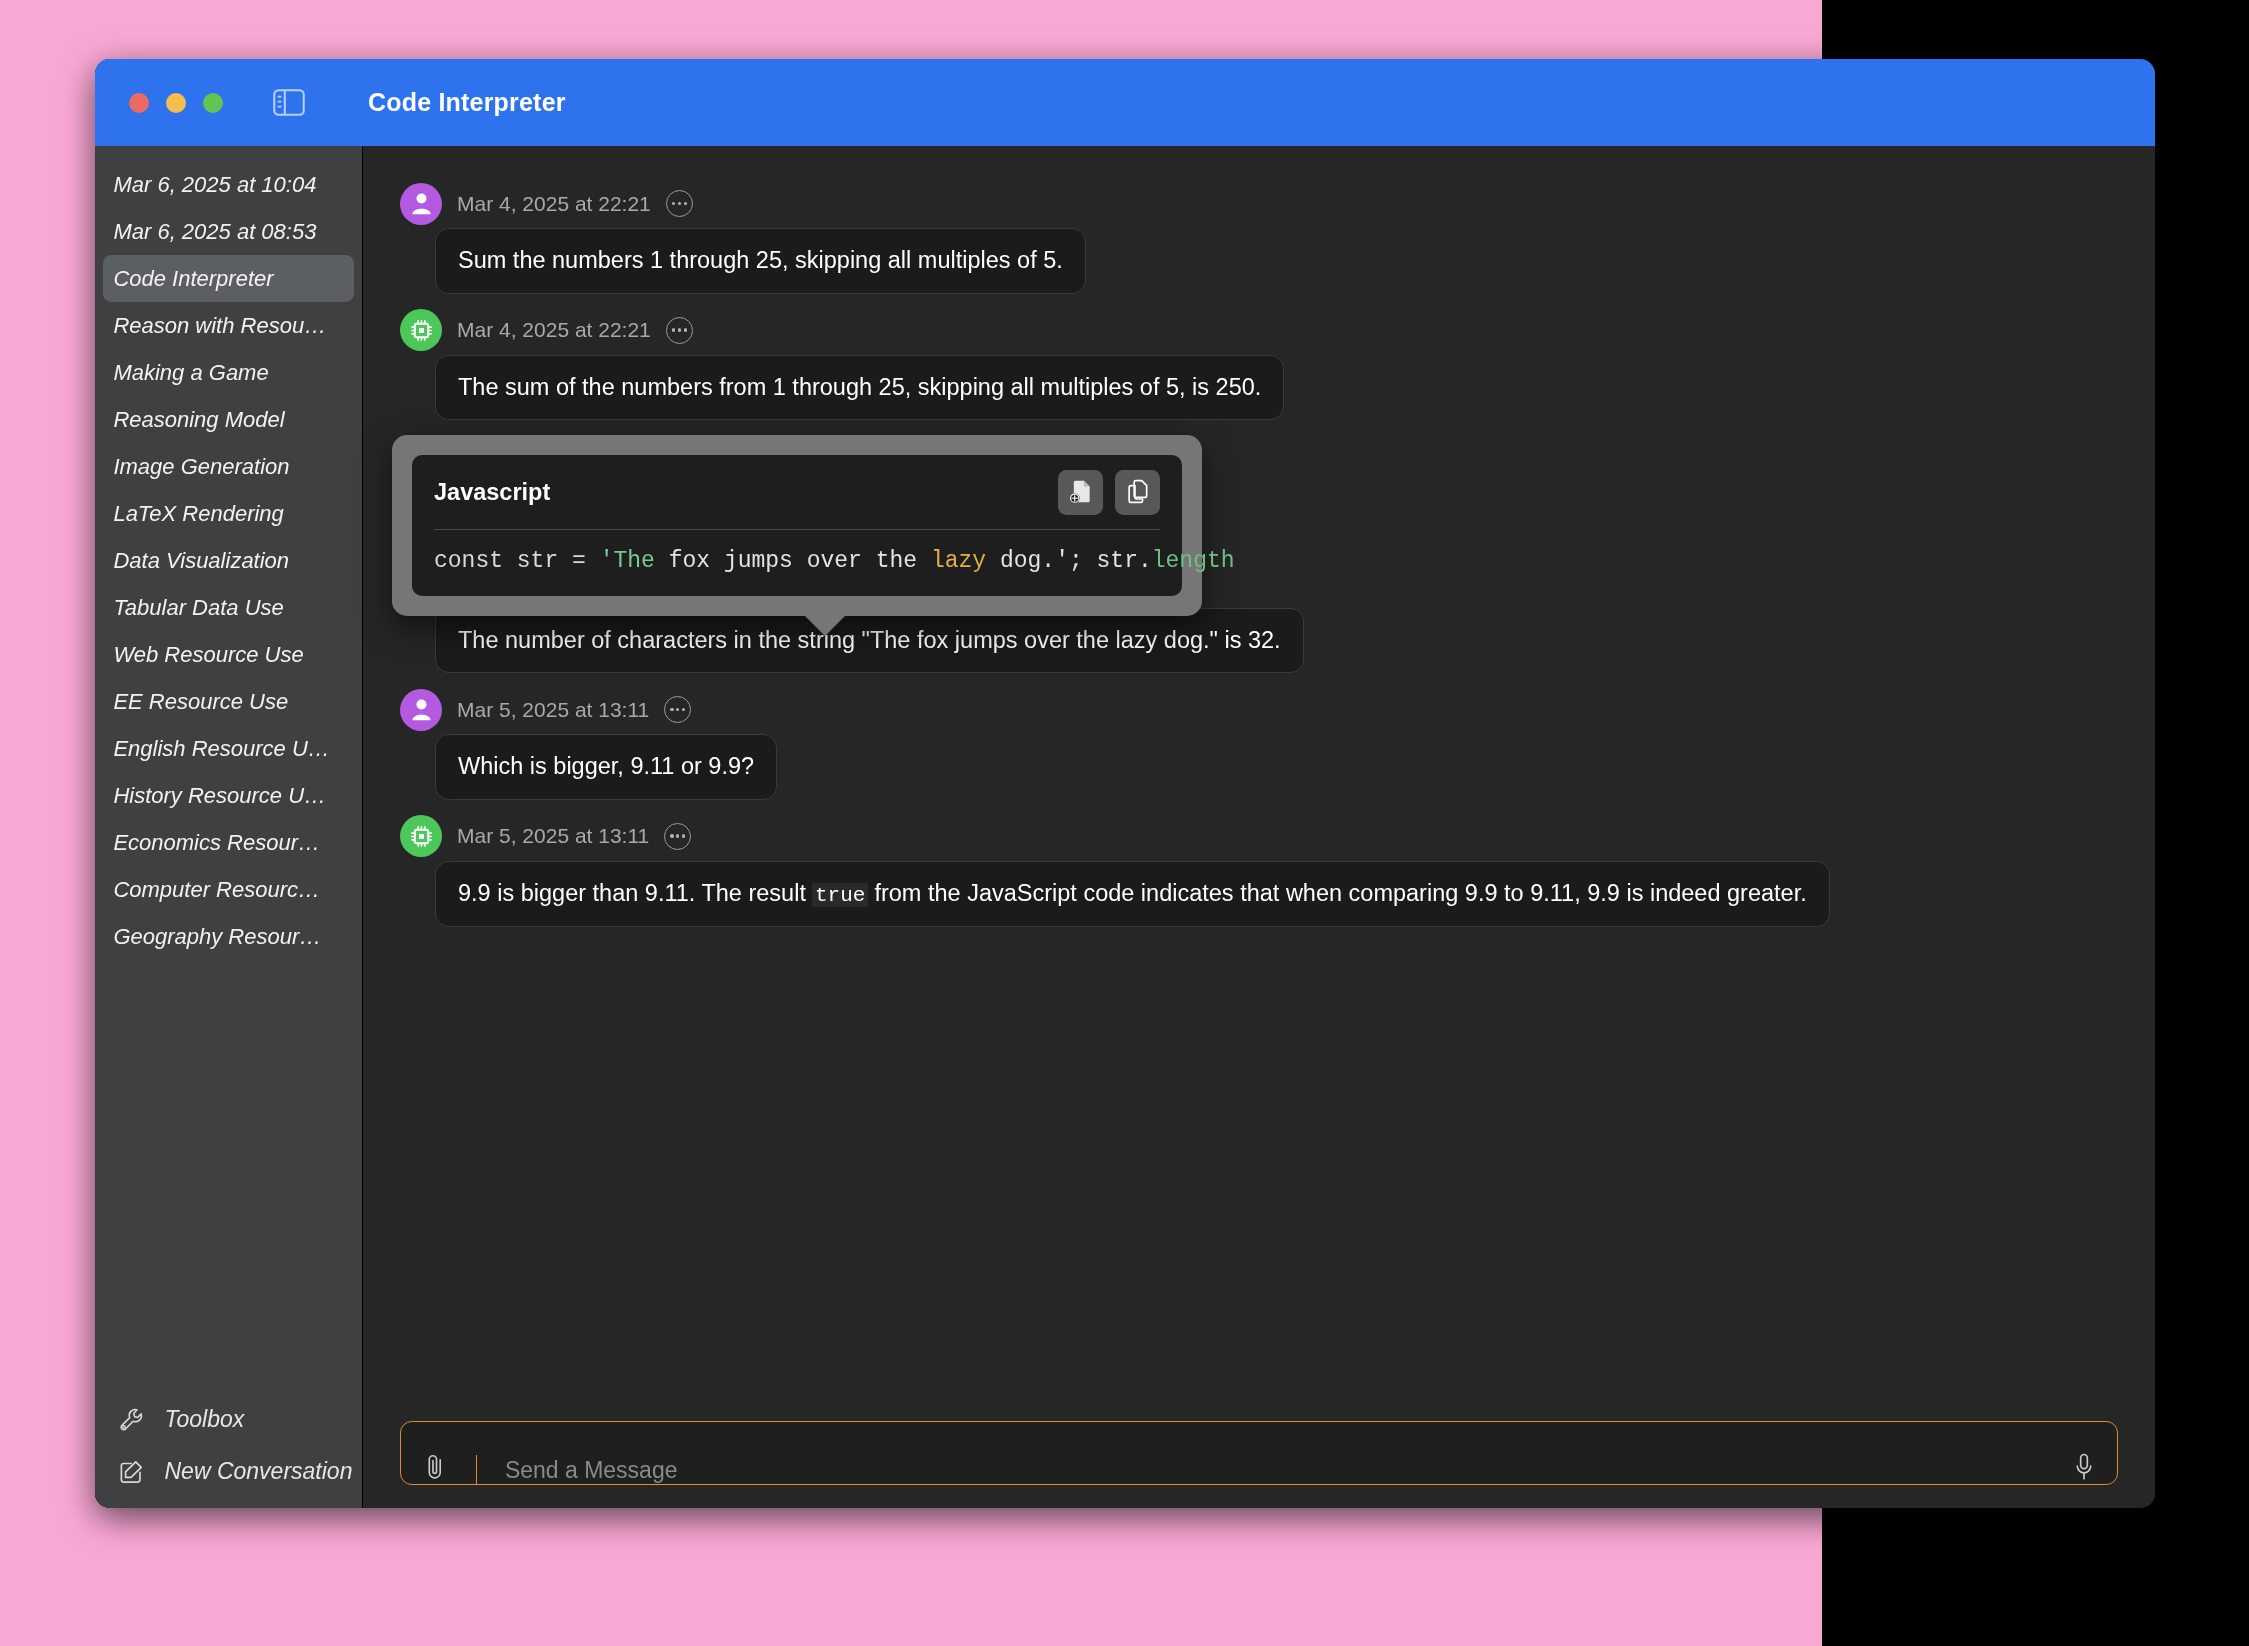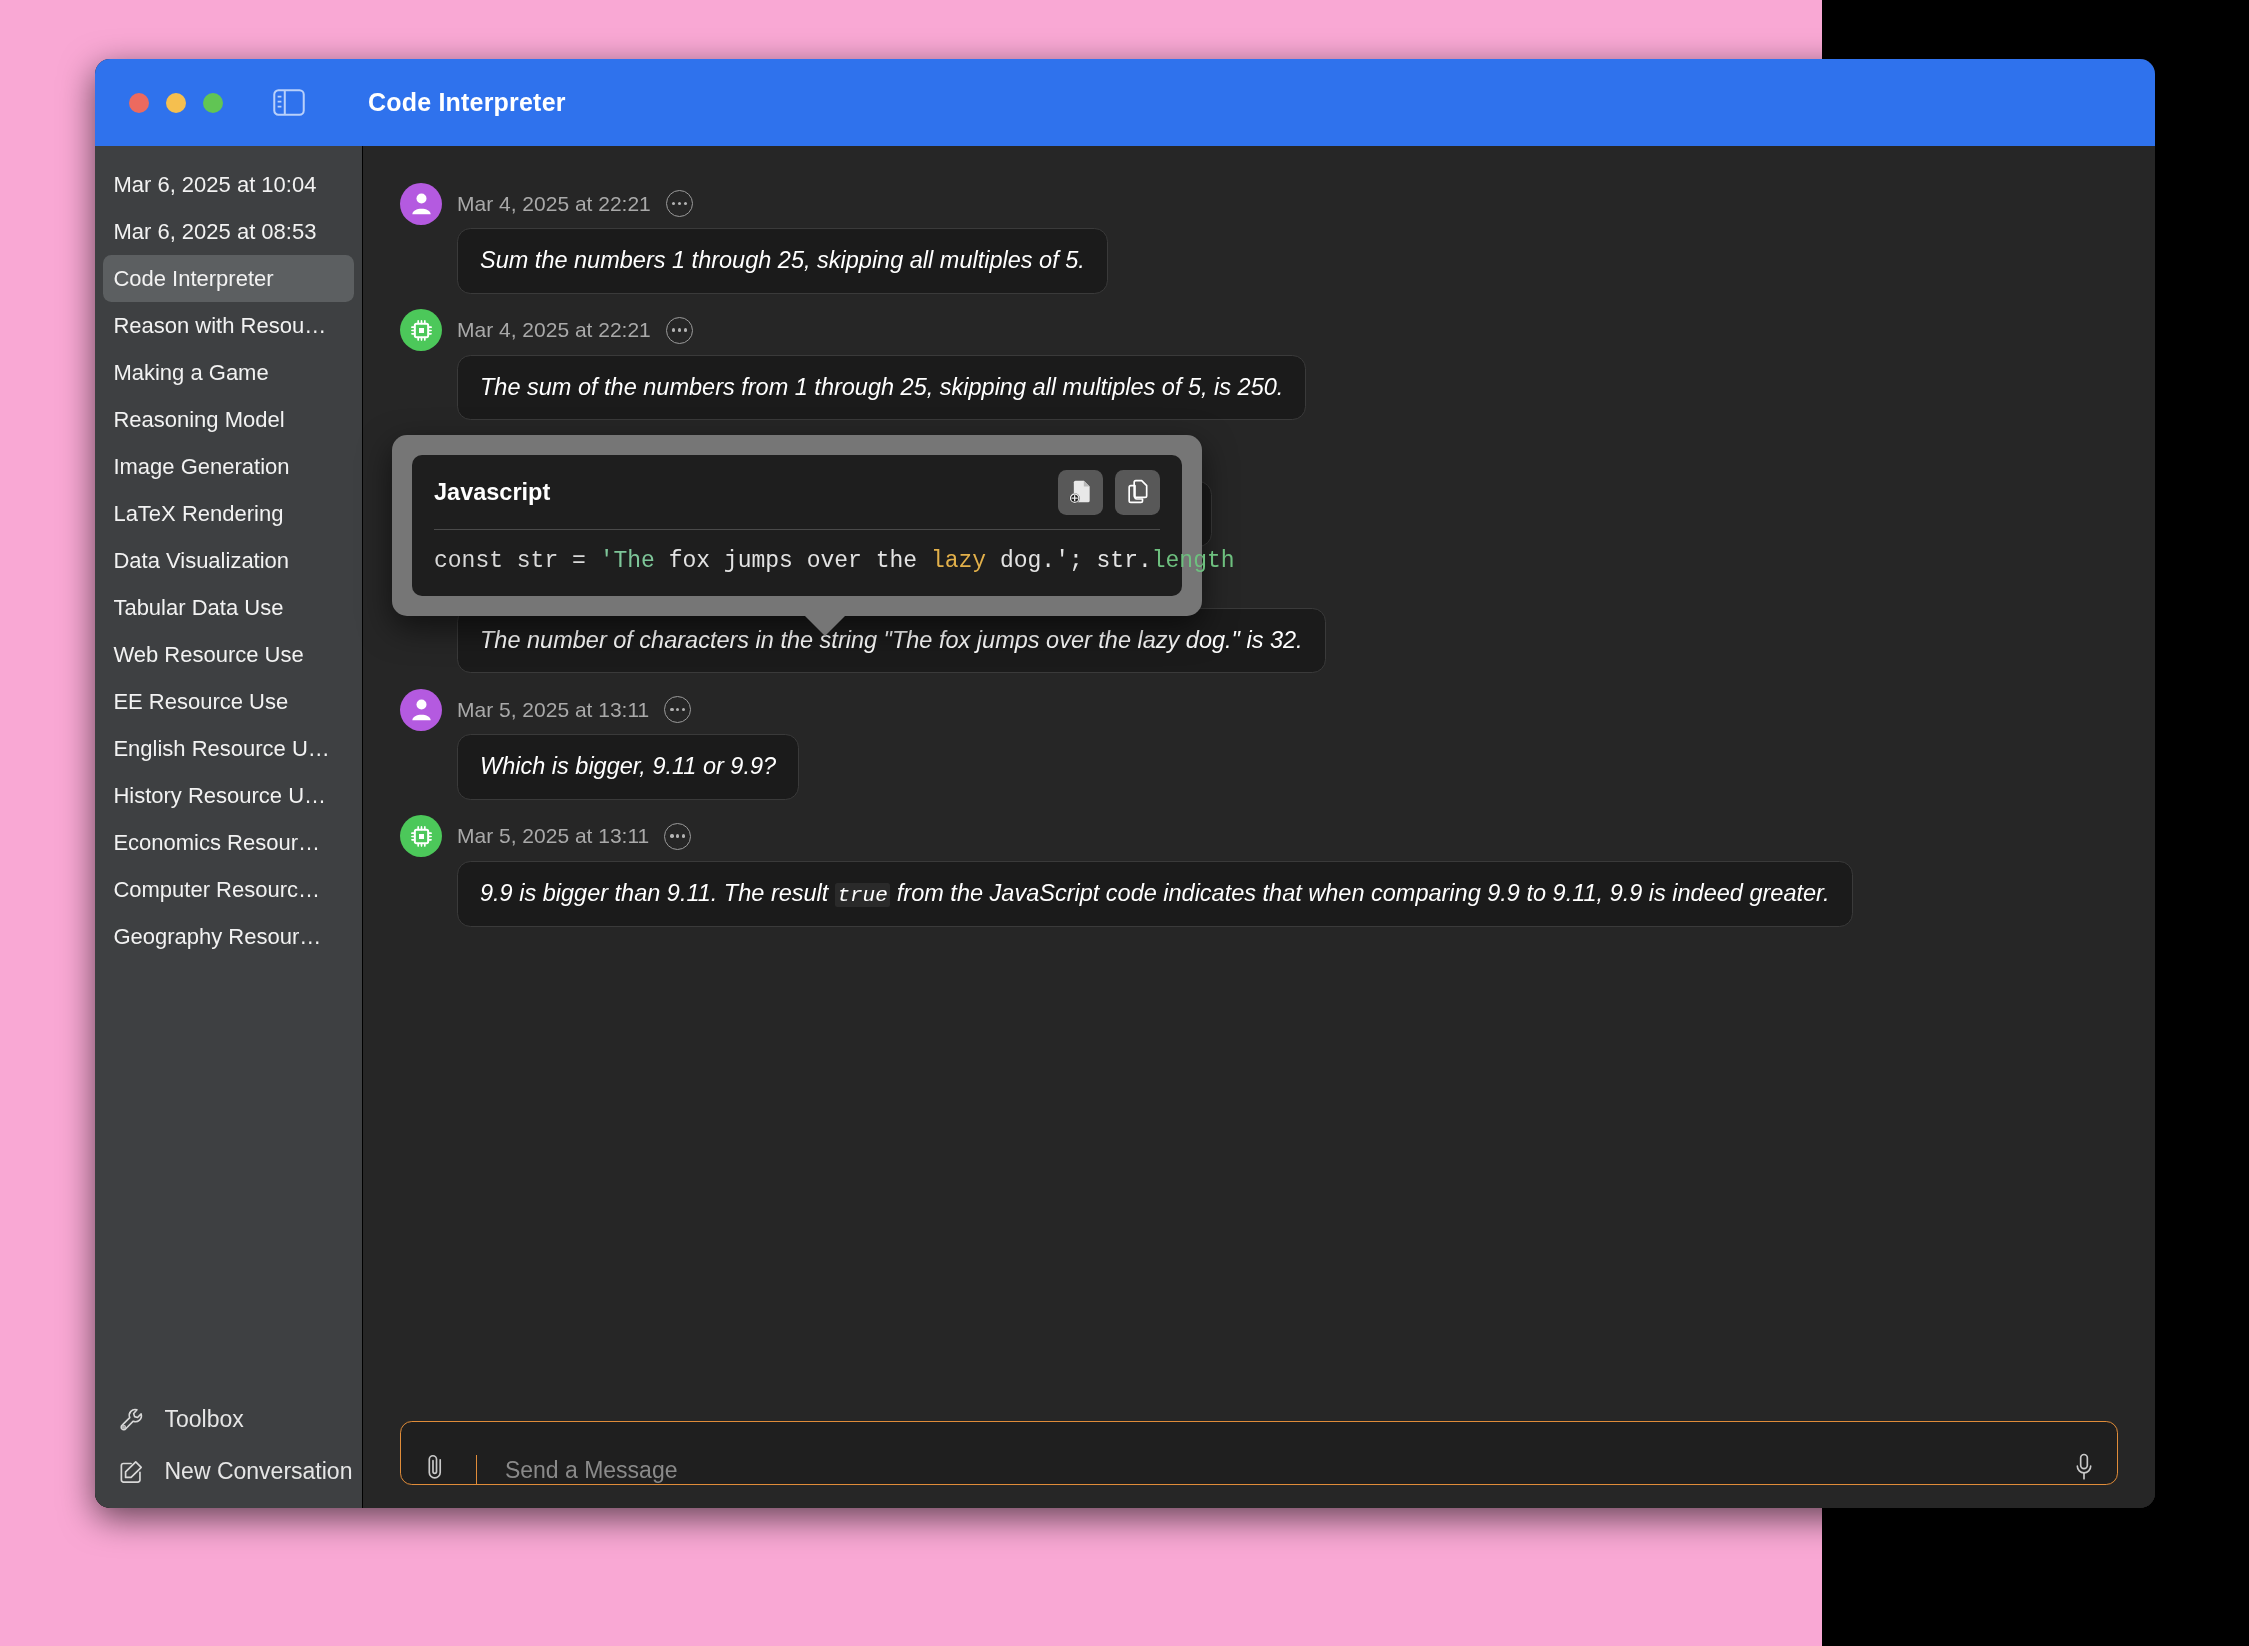--- a/index.html
+++ b/index.html
@@ -107,20 +107,21 @@
 
   
   .sidebar {
     width: 267px;
     background: #3e4042;
     display: flex;
     flex-direction: column;
     border-right: 0.8px solid #000;
     flex: 0 0 267px;
     position: relative;
+    font-style: italic;
   }
   .conv-list {
     padding-top: 15px;
     flex: 1 1 auto;
     overflow: hidden;
   }
   .conv-item {
     height: 47px;
     margin: 0 8.4px;
     padding: 0 10px;
@@ -188,31 +189,30 @@
     border-radius: 50%;
     border: 1.3px solid #9a9a9a;
     display: flex; align-items: center; justify-content: center;
     gap: 2.5px;
   }
   .dots-btn i {
     width: 3.4px; height: 3.4px; border-radius: 50%;
     background: #b3b3b3; display: block;
   }
   .bubble {
-    margin-left: 57px;
+    margin-left: 35px;
     display: inline-block;
     background: #1b1b1b;
     border: 0.8px solid #3a3a3a;
     border-radius: 13.5px;
     color: #ffffff;
     font-size: 23.5px;
     line-height: 1.35;
     padding: 16px 22px;
     max-width: 1648px;
-    font-style: italic;
   }
   .bubble code {
     font-family: "Liberation Mono", monospace;
     background: #2a2a2a;
     font-size: 21px;
     padding: 0.8px 2.5px;
     border-radius: 2.5px;
   }
 
   

